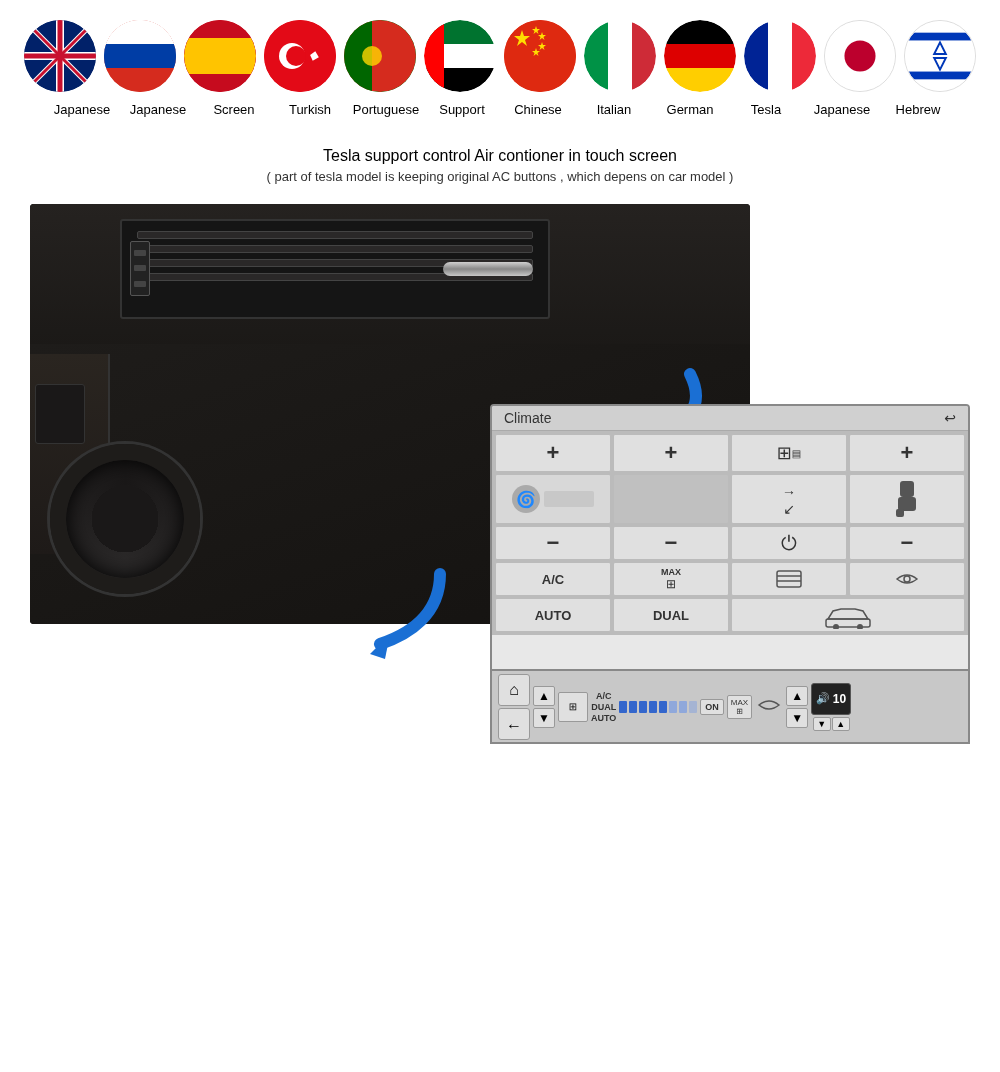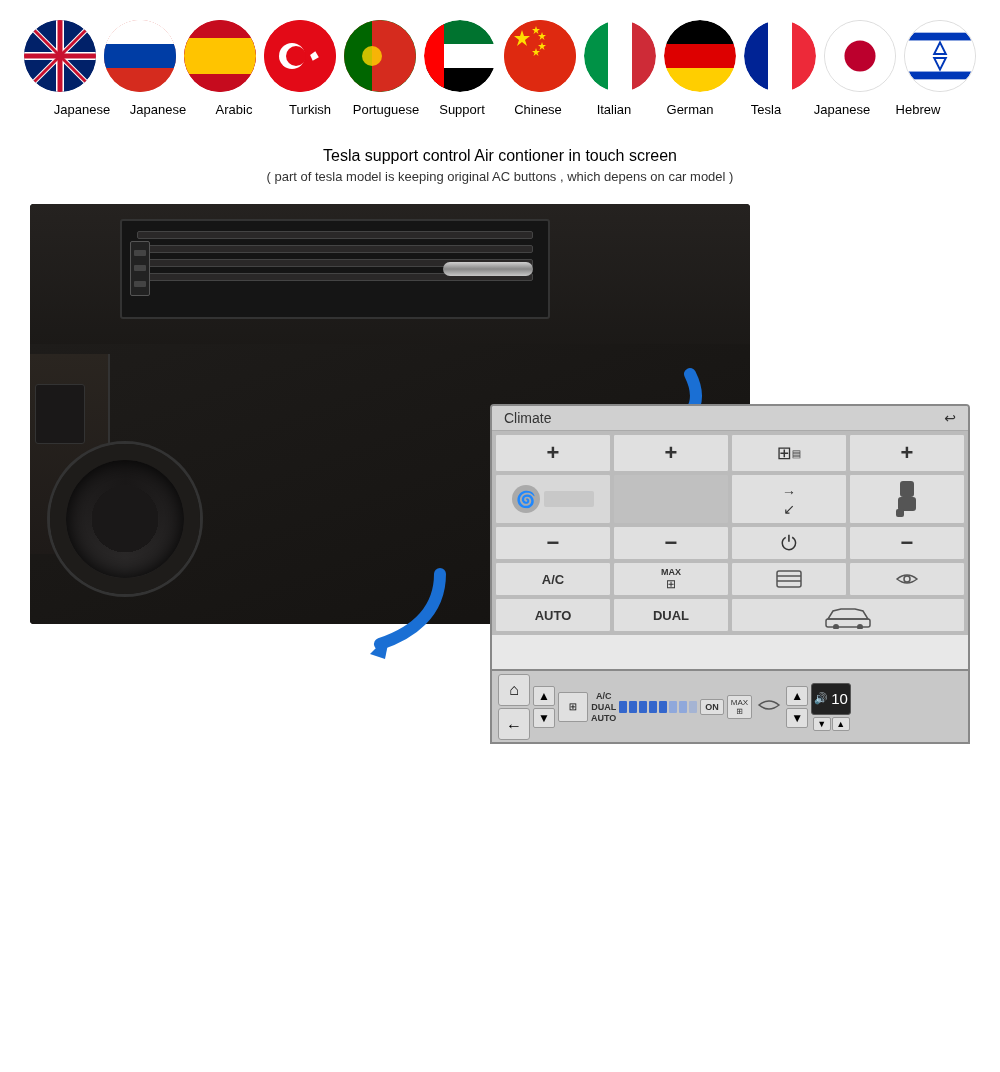--- a/index.html
+++ b/index.html
@@ -292,21 +292,21 @@
           <rect x="0" y="52" width="72" height="8" fill="#0038B8" clip-path="url(#ch)"></rect>
           <polygon points="36,22 42,34 30,34" fill="none" stroke="#0038B8" stroke-width="2" clip-path="url(#ch)"></polygon>
           <polygon points="36,50 42,38 30,38" fill="none" stroke="#0038B8" stroke-width="2" clip-path="url(#ch)"></polygon>
         </svg>
     </div>
   </div>
 
   <div class="lang-labels-row">
     <span class="lang-label">Japanese</span>
     <span class="lang-label">Japanese</span>
-    <span class="lang-label">Arabic</span>
+    <span class="lang-label">Screen</span>
     <span class="lang-label">Turkish</span>
     <span class="lang-label">Portuguese</span>
     <span class="lang-label">Support</span>
     <span class="lang-label">Chinese</span>
     <span class="lang-label">Italian</span>
     <span class="lang-label">German</span>
     <span class="lang-label">Tesla</span>
     <span class="lang-label">Japanese</span>
     <span class="lang-label">Hebrew</span>
   </div>
@@ -491,21 +491,21 @@
       </div>
 
       <div style="display:flex;flex-direction:column;gap:2px;flex-shrink:0;">
         <div style="width:22px;height:20px;background:#e0e0e0;border:1px solid #999;border-radius:2px;display:flex;align-items:center;justify-content:center;font-size:12px;">▲</div>
         <div style="width:22px;height:20px;background:#e0e0e0;border:1px solid #999;border-radius:2px;display:flex;align-items:center;justify-content:center;font-size:12px;">▼</div>
       </div>
 
       <div style="display:flex;flex-direction:column;gap:2px;flex-shrink:0;align-items:center;">
         <div style="width:40px;height:32px;background:#222;border:1px solid #555;border-radius:3px;display:flex;align-items:center;justify-content:center;gap:3px;">
           <span style="font-size:11px;color:white;">🔊</span>
-          <span style="font-size:15px;font-weight:normal;color:white;">10</span>
+          <span style="font-size:12px;font-weight:bold;color:white;">10</span>
         </div>
         <div style="display:flex;gap:1px;">
           <div style="width:18px;height:14px;background:#e0e0e0;border:1px solid #999;border-radius:2px;display:flex;align-items:center;justify-content:center;font-size:9px;">▼</div>
           <div style="width:18px;height:14px;background:#e0e0e0;border:1px solid #999;border-radius:2px;display:flex;align-items:center;justify-content:center;font-size:9px;">▲</div>
         </div>
       </div>
 
     </div>
 
   </div>

